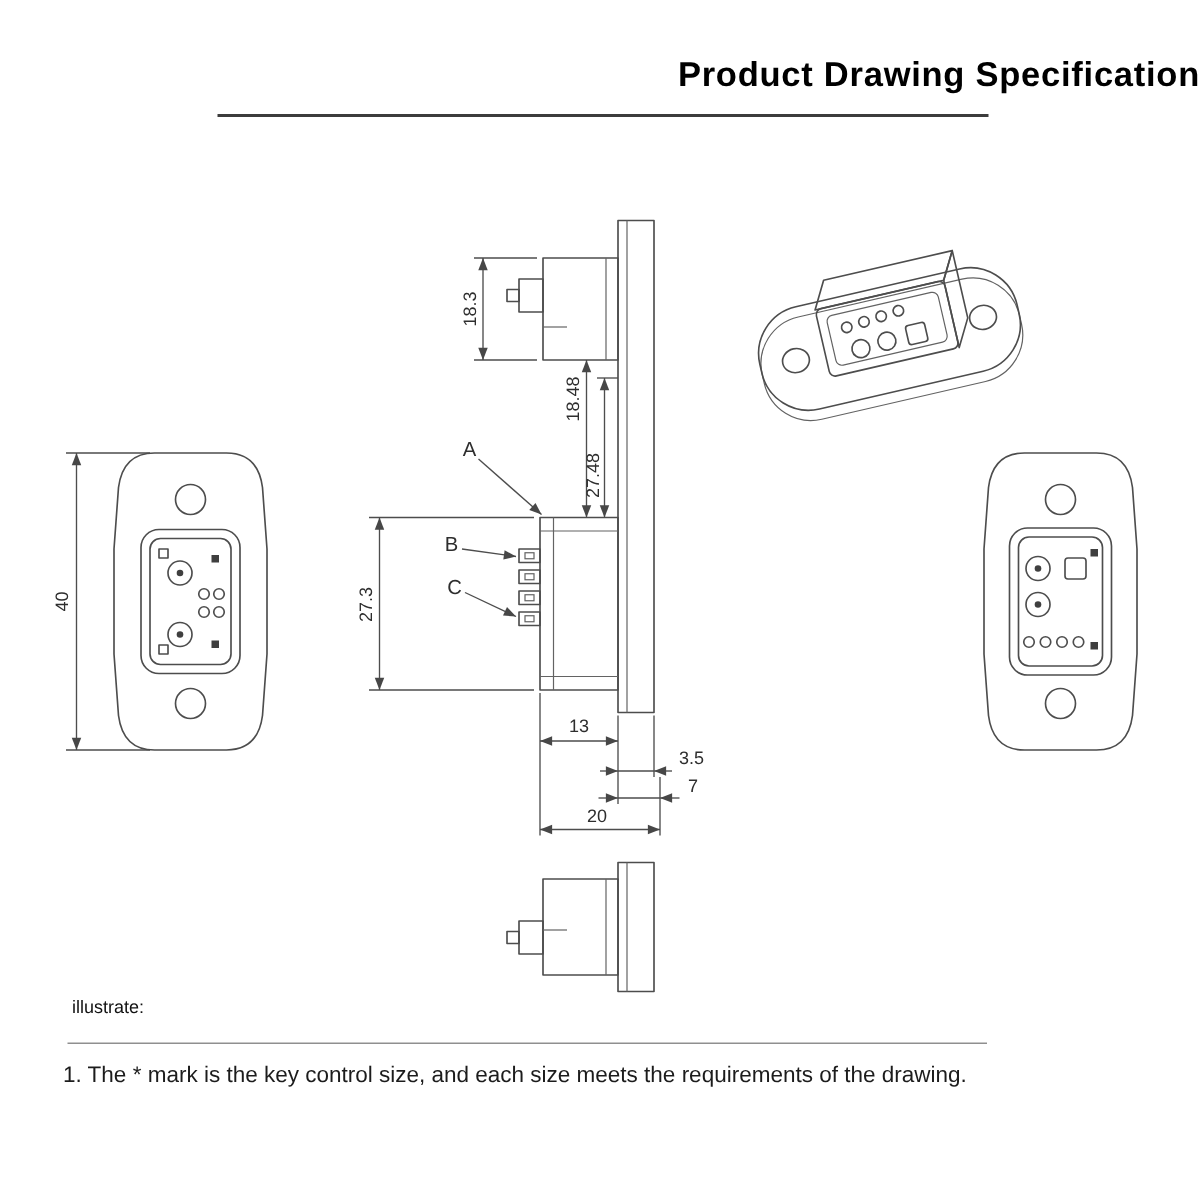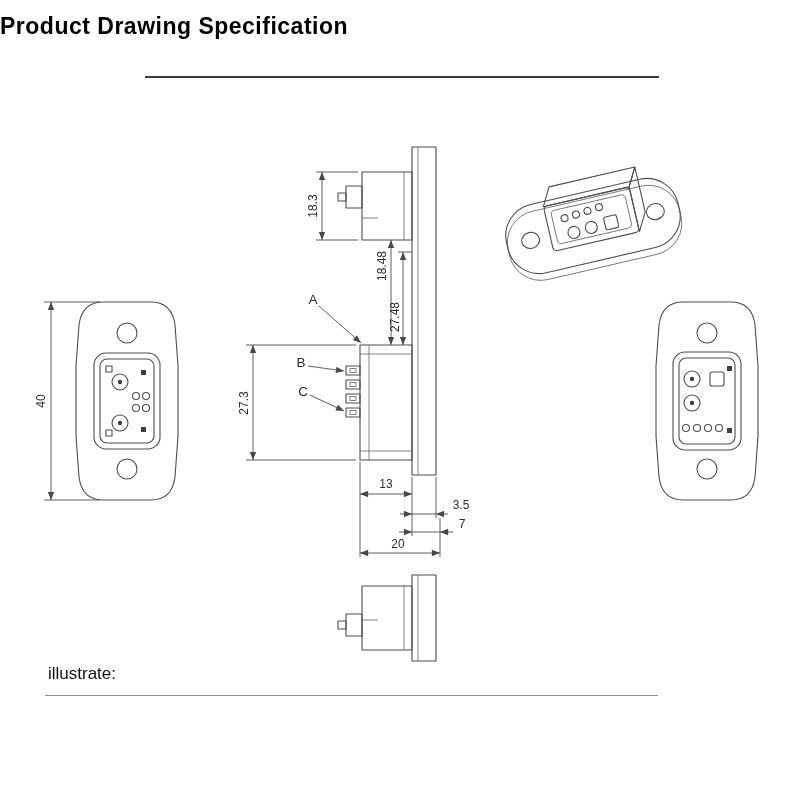--- a/index.html
+++ b/index.html
@@ -1,24 +1,24 @@
 <!DOCTYPE html>
 <html><head>
 <meta charset="utf-8">
 <style>
   html,body{margin:0;padding:0;background:#fff}
   .page{position:relative;width:800px;height:800px;background:#ffffff;overflow:hidden;
         font-family:"Liberation Sans",sans-serif}
   .page svg{position:absolute;left:0;top:0}
 
-  .title{position:absolute;left:0;top:13px;width:100%;text-align:left;
+  .title{position:absolute;left:0;top:36px;width:100%;text-align:right;
          font-size:23px;font-weight:700;color:#000;letter-spacing:.5px}
   .title-rule{position:absolute;left:145px;top:76px;width:514px;border-top:2px solid #3c3c3c}
 
-  .notes-heading{position:absolute;left:48px;top:664px;font-size:17px;color:#111}
+  .notes-heading{position:absolute;left:48px;top:664px;font-size:12px;color:#111}
   .notes-rule{position:absolute;left:45px;top:695px;width:613px;border-top:1.5px solid #8f8f8f}
   .note{position:absolute;left:42px;font-size:15px;color:#1c1c1c;white-space:nowrap}
   .note1{top:708px}
   .note2{top:737px}
 
   
   .ln{stroke:#4d4d4d;stroke-width:1.1;fill:none;stroke-linejoin:round;stroke-linecap:round}
   .tn{stroke:#636363;stroke-width:.8;fill:none}
   .dm{stroke:#4d4d4d;stroke-width:.9;fill:none}
   .dk{fill:#3f3f3f;stroke:none}
@@ -209,13 +209,14 @@
         <rect class="ln" x="12" y="-6" width="13" height="13" rx="2"></rect>
       </g>
     </g>
   </svg>
 
   <div class="title">Product Drawing Specification</div>
   <div class="title-rule"></div>
 
   <div class="notes-heading">illustrate:</div>
   <div class="notes-rule"></div>
+  <div class="note note1">1. The * mark is the key control size, and each size meets the requirements of the drawing.</div>
 </div>
 
 </body></html>

